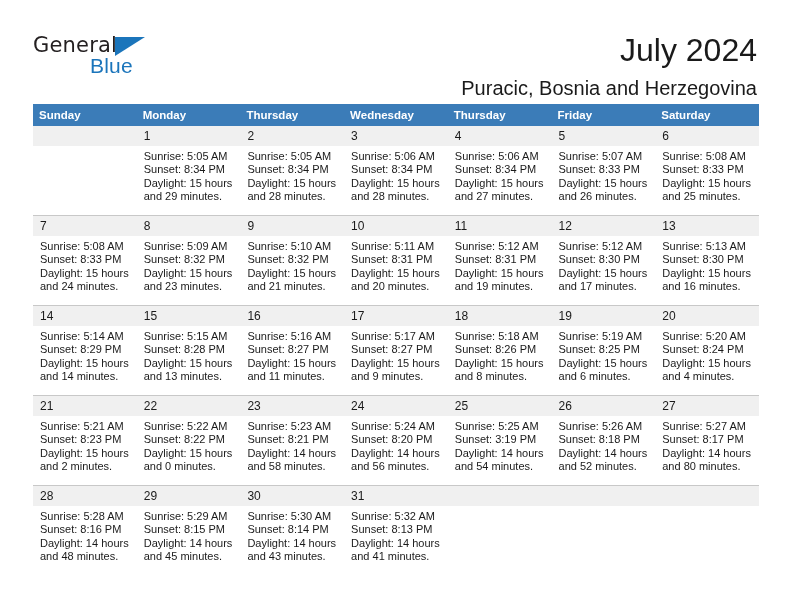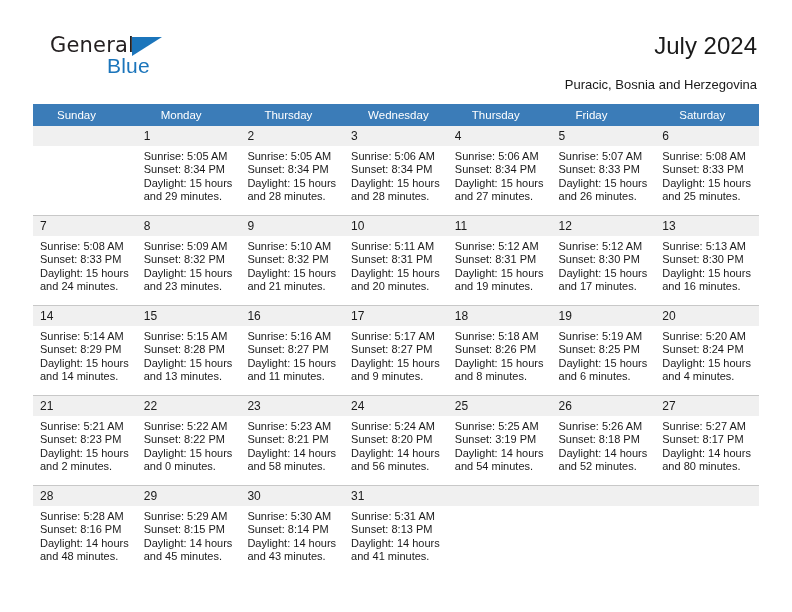--- a/index.html
+++ b/index.html
@@ -24,21 +24,21 @@
   
   .top {
     position: absolute;
     left: 0;
     top: 0;
     width: 792px;
     height: 100px;
   }
   .logo {
     position: absolute;
-    left: 50px;
+    left: 33px;
     top: 33px;
     width: 130px;
     height: 48px;
   }
   .logo-general {
     position: absolute;
     left: 0;
     top: 0;
     font-size: 21px;
     letter-spacing: 0.2px;
@@ -62,30 +62,30 @@
     font-size: 21px;
     letter-spacing: 0.2px;
     color: #1b75bb;
     font-family: Liberation Sans, sans-serif;
     line-height: 24px;
   }
   .title {
     position: absolute;
     right: 35px;
     top: 32px;
-    font-size: 24px;
+    font-size: 32px;
     color: #1a1a1a;
     text-align: left;
     white-space: nowrap;
   }
   .subtitle {
     position: absolute;
     right: 35px;
     top: 77px;
-    font-size: 13px;
+    font-size: 20px;
     color: #1a1a1a;
     text-align: right;
     white-space: nowrap;
   }
 
   
   .calendar {
     position: absolute;
     left: 33px;
     top: 104px;
@@ -96,23 +96,23 @@
     table-layout: fixed;
     width: 726px;
   }
   table.cal col {
     width: 103.71px;
   }
   thead th {
     background: #3b7cb8;
     color: #ffffff;
     font-size: 11.5px;
-    font-weight: normal;
+    font-weight: bold;
     text-align: left;
-    padding: 5px 0 5px 24px;
+    padding: 5px 0 5px 6px;
     height: 11px;
     line-height: 12px;
   }
   tbody td {
     vertical-align: top;
     padding: 0;
     height: 89px;
     border-top: 1px solid #c8c8c8;
     background: #ffffff;
   }
@@ -461,21 +461,21 @@
               <div class="info">
                 <div>Sunrise: 5:30 AM</div>
                 <div>Sunset: 8:14 PM</div>
                 <div>Daylight: 14 hours</div>
                 <div>and 43 minutes.</div>
               </div>
             </td>
             <td class="">
               <div class="daynum">31</div>
               <div class="info">
-                <div>Sunrise: 5:31 AM</div>
+                <div>Sunrise: 5:32 AM</div>
                 <div>Sunset: 8:13 PM</div>
                 <div>Daylight: 14 hours</div>
                 <div>and 41 minutes.</div>
               </div>
             </td>
             <td class="blank">
               <div class="daynum empty"></div>
             </td>
             <td class="blank">
               <div class="daynum empty"></div>

